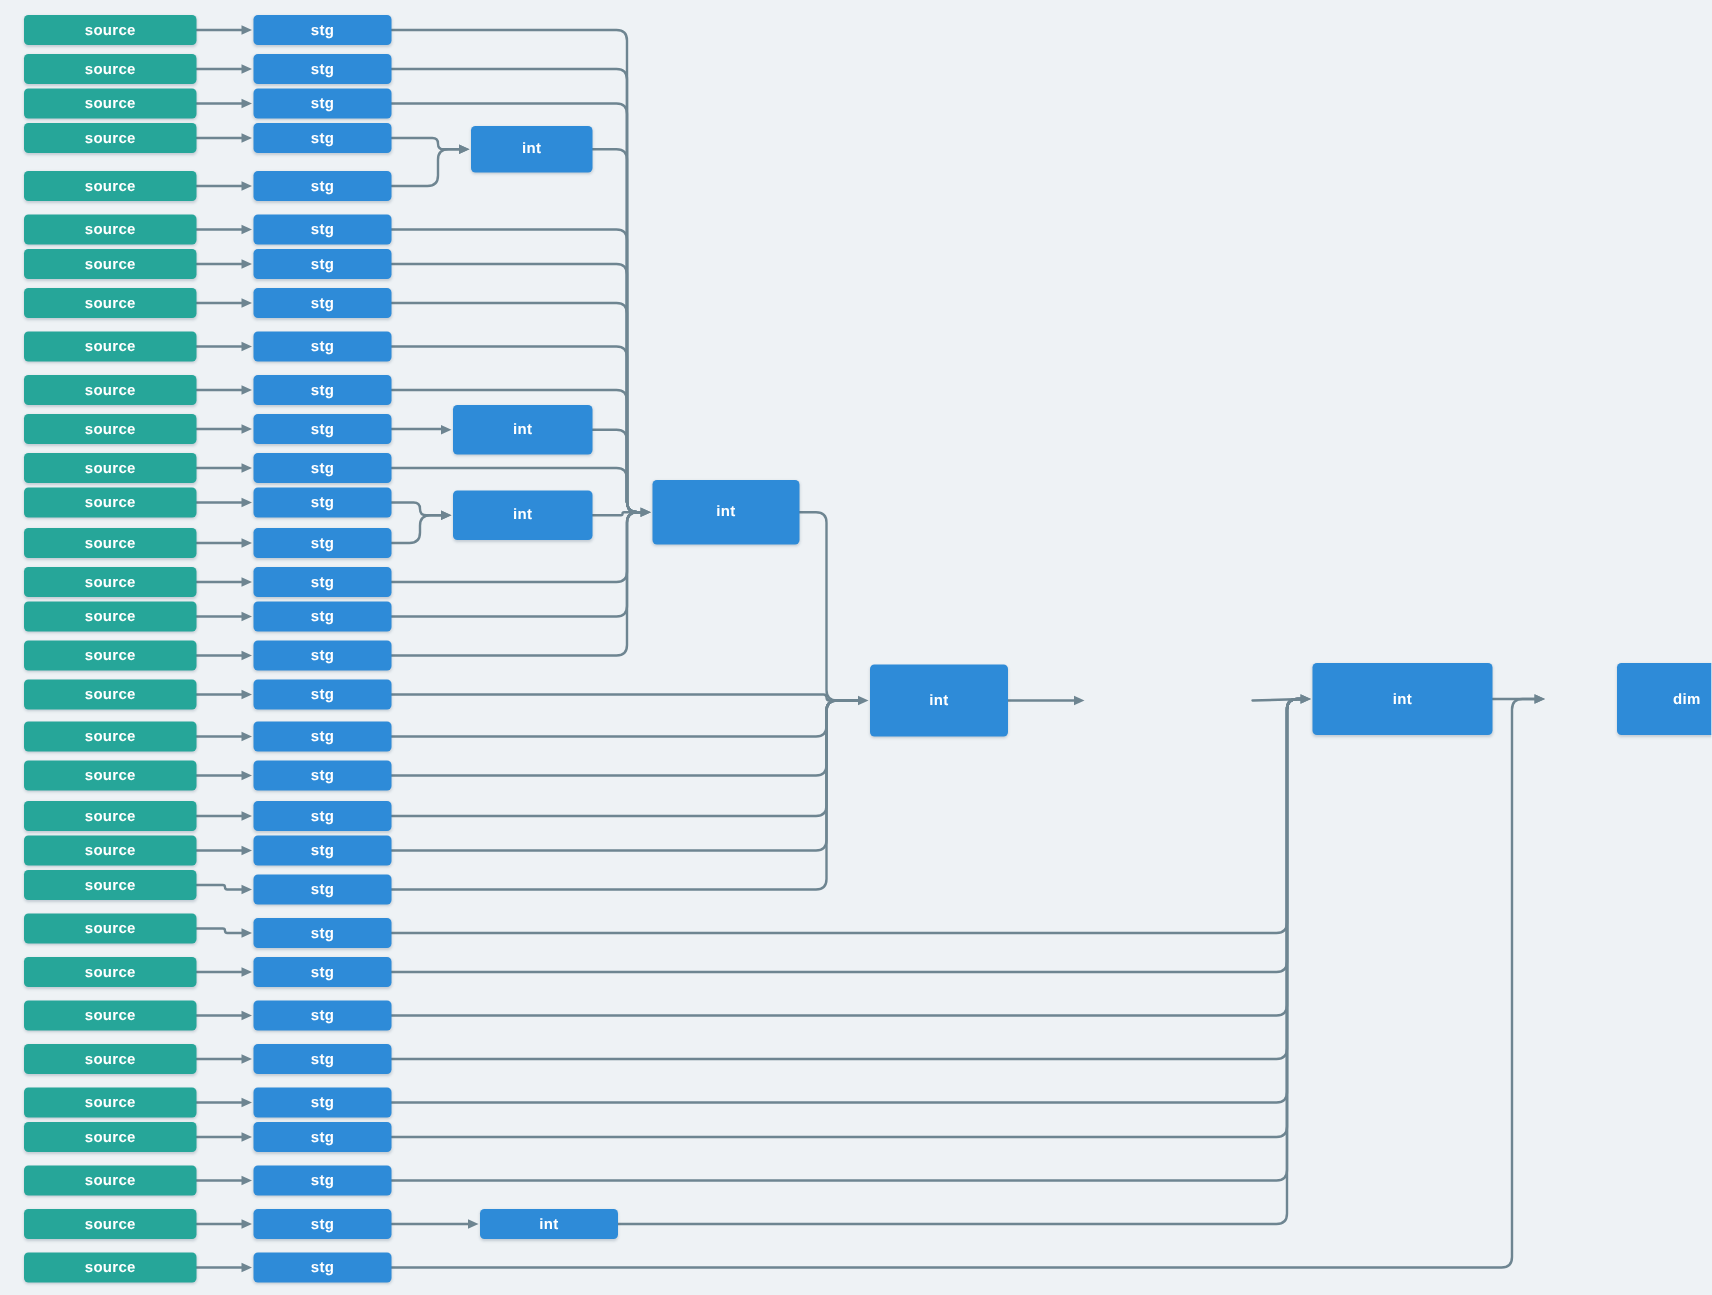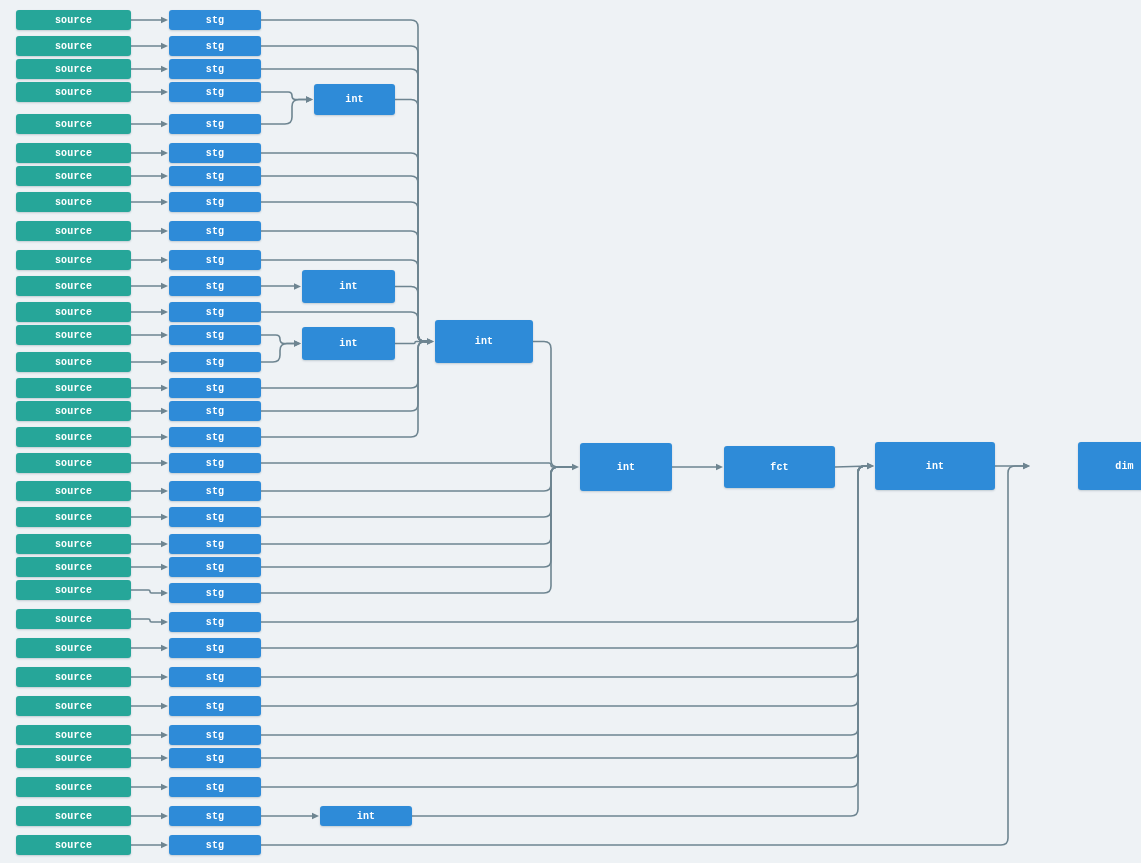--- a/index.html
+++ b/index.html
@@ -35,21 +35,20 @@
   }
   .arrow-head {
     fill: #6e8591;
   }
   #node-layer {
     position: absolute;
     left: 0;
     top: 0;
     width: 1141px;
     height: 701px;
-    font-family: Liberation Mono, monospace;
   }
   .node {
     position: absolute;
     box-sizing: border-box;
     display: flex;
     align-items: center;
     justify-content: center;
     border-radius: 3px;
     color: #ffffff;
     font-size: 10px;
@@ -395,23 +394,20 @@
       </div>
       <div class="node int" style="left: 302px; top: 327px; width: 93px; height: 33px;">
         <span>int</span>
       </div>
       <div class="node int" style="left: 435px; top: 320px; width: 98px; height: 43px;">
         <span>int</span>
       </div>
       <div class="node int" style="left: 580px; top: 443px; width: 92px; height: 48px;">
         <span>int</span>
       </div>
-      <div class="node fct" style="left: 724px; top: 446px; width: 111px; height: 42px;">
-        <span>fct</span>
-      </div>
       <div class="node int" style="left: 875px; top: 442px; width: 120px; height: 48px;">
         <span>int</span>
       </div>
       <div class="node int" style="left: 320px; top: 806px; width: 92px; height: 20px;">
         <span>int</span>
       </div>
       <div class="node dim" style="left: 1031px; top: 442px; width: 93px; height: 48px; margin-left: 47px;">
         <span>dim</span>
       </div>
     </div>

